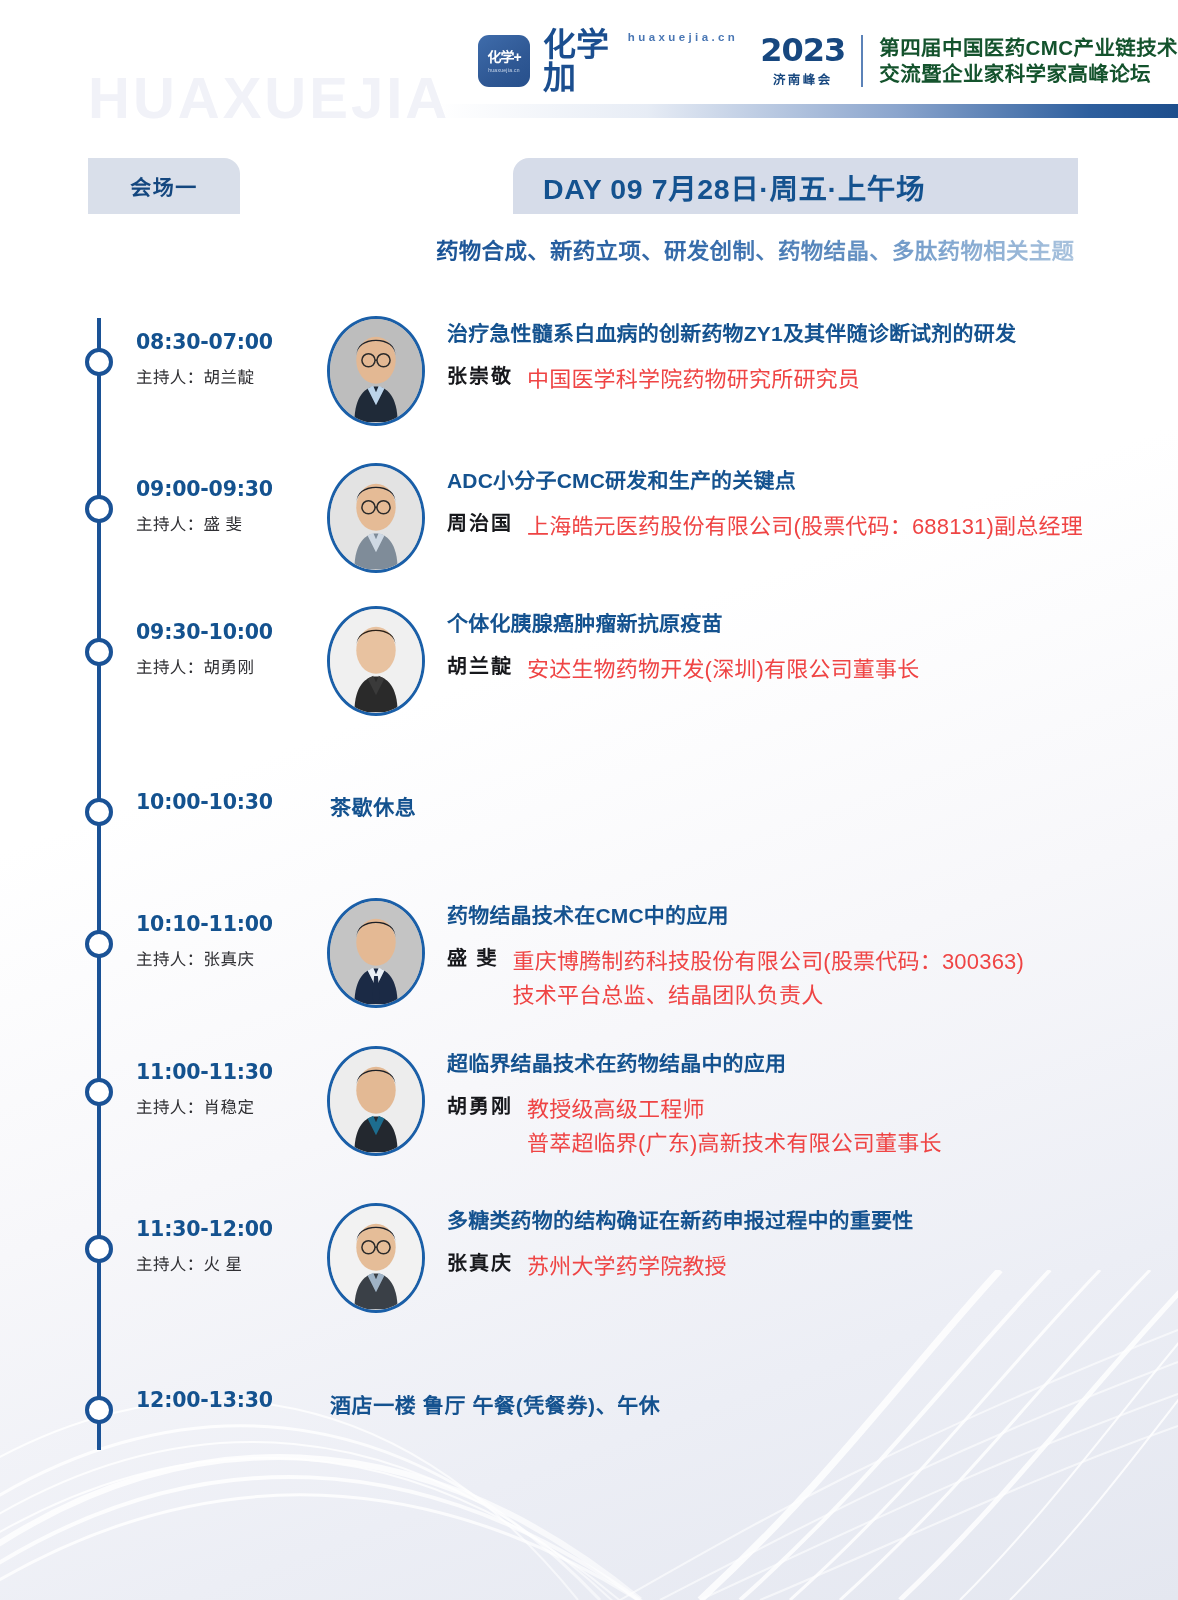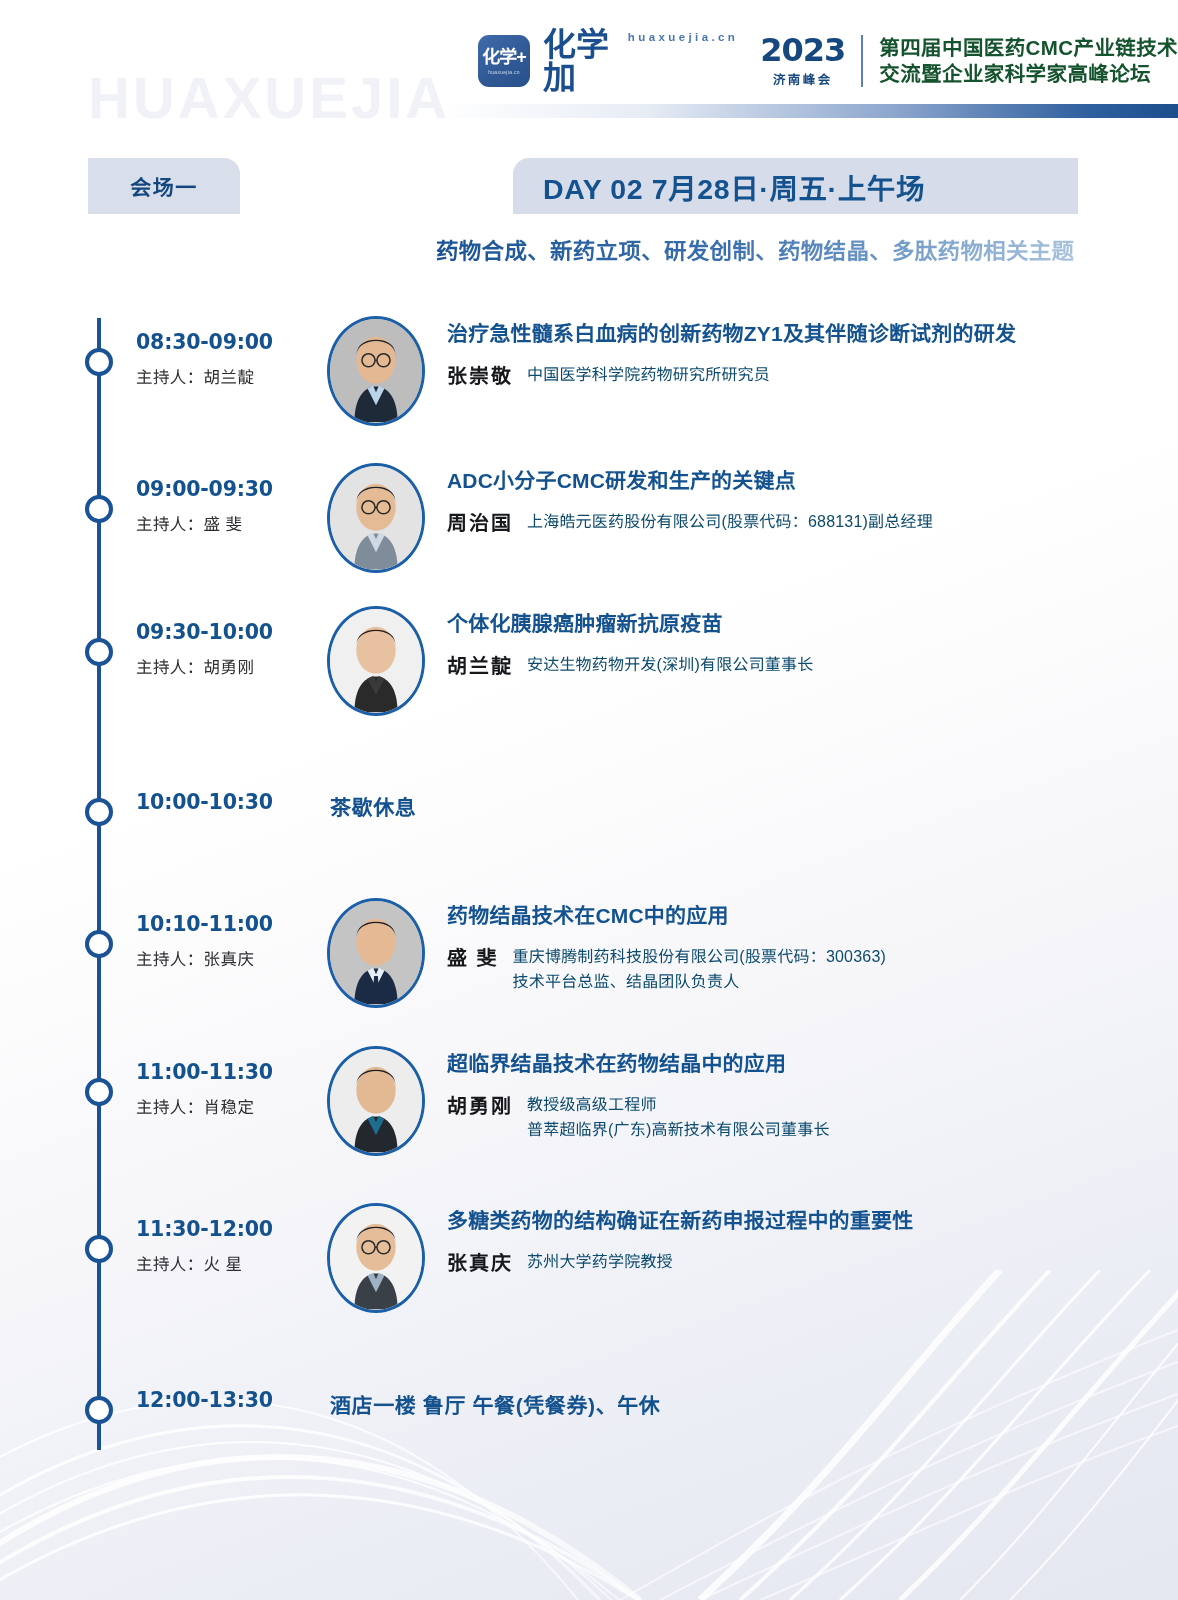--- a/index.html
+++ b/index.html
@@ -24,21 +24,21 @@
   
   .header{ position:absolute; left:0; top:0; width:1178px; height:130px; z-index:3; }
   .hdr-inner{ position:absolute; left:478px; top:28px; display:flex; align-items:center; }
 
   .logo-box{
     width:52px; height:52px; border-radius:11px;
     background:linear-gradient(145deg,#3f6cab 0%,#2f5894 60%,#27508c 100%);
     display:flex; flex-direction:column; align-items:center; justify-content:center;
     flex:0 0 auto;
   }
-  .logo-box .lg1{ color:#fff; font-size:18px; font-weight:bold; line-height:1; letter-spacing:-1px; }
+  .logo-box .lg1{ color:#fff; font-size:14px; font-weight:bold; line-height:1; letter-spacing:-1px; }
   .logo-box .lg2{ color:#cfdcee; font-size:5px; letter-spacing:.3px; margin-top:3px; }
 
   .brand{ margin-left:13px; display:flex; justify-content:center; }
   .brand .cn{ font-size:33px; font-weight:bold; color:#1b4e8f; line-height:1.0; letter-spacing:0px; }
   .brand .en{ font-size:11.5px; color:#4a77b4; letter-spacing:3.4px; margin-top:3px; font-weight:bold; }
 
   .year{ margin-left:22px; display:flex; flex-direction:column; align-items:center; justify-content:center; }
   .year .y{ font-size:32px; font-weight:bold; color:#17477f; line-height:1; font-family:"DejaVu Sans",sans-serif; letter-spacing:-1px;}
   .year .c{ font-size:12.5px; font-weight:bold; color:#17477f; letter-spacing:2.4px; margin-top:3px; }
 
@@ -108,21 +108,21 @@
   .talk .ttl{
     font-size:21px; font-weight:bold; color:#14528f; letter-spacing:.2px;
     line-height:1.25; white-space:nowrap;
   }
   .spk{ display:flex; align-items:flex-start; margin-top:13px; }
   .spk .nm{
     font-size:20px; font-weight:bold; color:#17181c; letter-spacing:2px;
     white-space:nowrap; flex:0 0 auto;
   }
   .spk .org{ margin-left:14px; padding-top:3px; }
-  .spk .org div{ font-size:16px; color:#0c4a6e; line-height:1.55; white-space:nowrap; letter-spacing:.2px; }
+  .spk .org div{ font-size:22px; color:#ef4444; line-height:1.55; white-space:nowrap; letter-spacing:.2px; }
 
   
   .breaktxt{
     position:absolute; left:330px; font-size:21px; font-weight:bold;
     color:#14528f; letter-spacing:1px; white-space:nowrap;
   }
   .breaktxt.wide{ left:330px; letter-spacing:.6px; }
 </style>
 </head>
 <body>
@@ -182,30 +182,30 @@
       <div>交流暨企业家科学家高峰论坛</div>
     </div>
   </div>
   <div class="hdr-bar"></div>
 </div>
 
 <div class="venue">
   <span>会场一</span>
 </div>
 <div class="daybanner">
-  <span>DAY 02  7月28日·周五·上午场</span>
+  <span>DAY 09  7月28日·周五·上午场</span>
 </div>
 <div class="day-sub">药物合成、新药立项、研发创制、药物结晶、多肽药物相关主题</div>
 
 <div class="tl-line"></div>
 <div class="agenda" id="agenda">
     <div class="row" style="top: 0px;">
       <div class="dot" style="top:348px"></div>
       <div class="tcol" style="top:330px">
-        <div class="time">08:30-09:00</div>
+        <div class="time">08:30-07:00</div>
         <div class="host">主持人：胡兰靛</div>
       </div>
       <div class="avatar" style="top:316px">
         <svg class="ph" viewBox="0 0 98 110" preserveAspectRatio="none">
     <rect x="0" y="0" width="98" height="110" fill="#bdbdbd"></rect>
     <ellipse cx="49" cy="44" rx="21" ry="25" fill="#e3b893"></ellipse>
     <path d="M28 40 C28 18 70 18 70 40 C70 28 62 22 49 22 C36 22 28 28 28 40 Z" fill="#20242b"></path>
     <path d="M26 110 C26 82 38 72 49 72 C60 72 72 82 72 110 Z" fill="#1f2a38"></path>
     <path d="M40 74 L49 92 L58 74 L52 71 L49 78 L46 71 Z" fill="#bcd4ea"></path>
 

